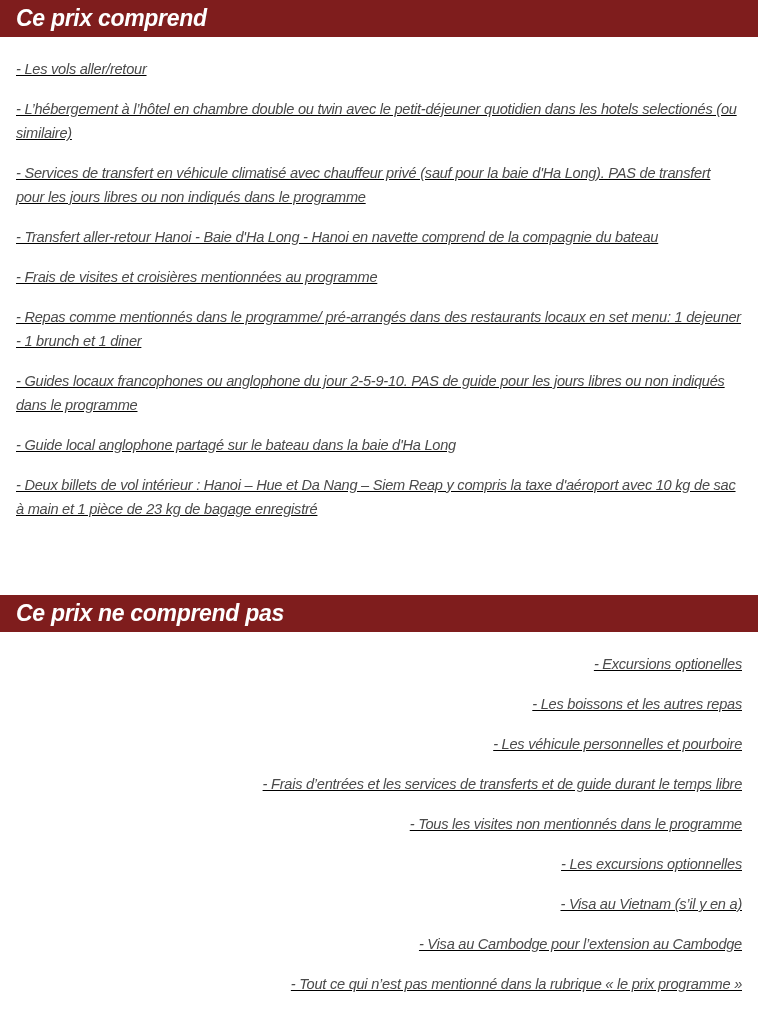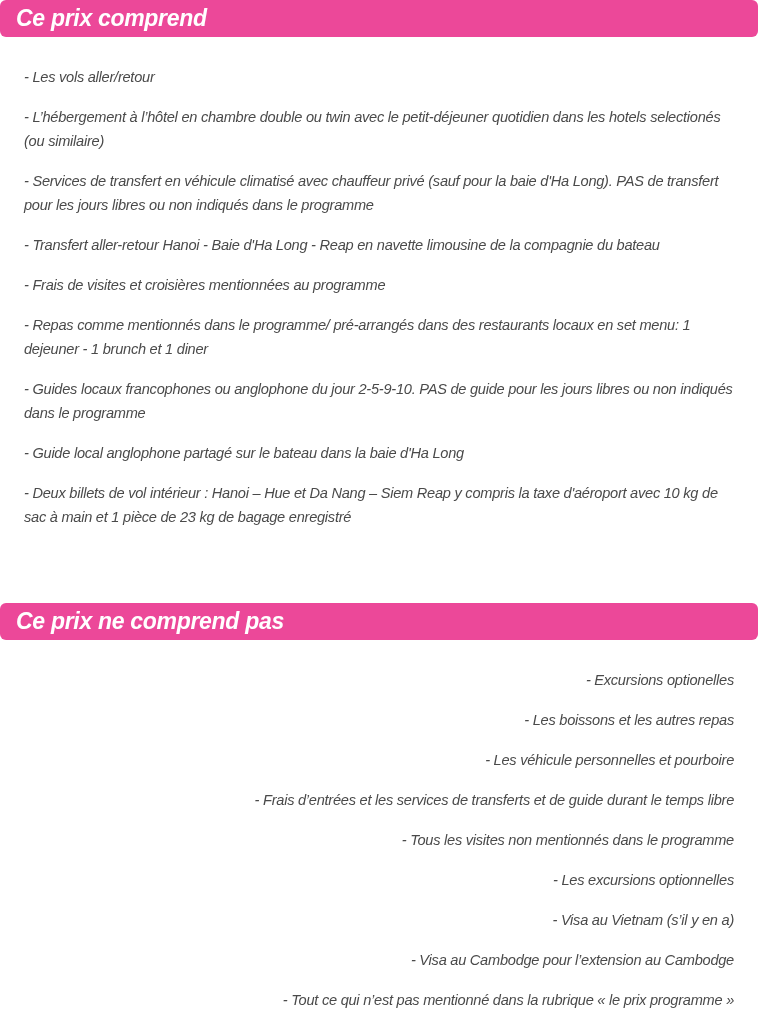--- a/index.html
+++ b/index.html
@@ -7,41 +7,41 @@
       padding: 0;
       background: #ffffff;
     }
     body {
       width: 758px;
       height: 1020px;
       overflow: hidden;
       font-family: "Liberation Sans", "DejaVu Sans", sans-serif;
     }
     .section-header {
-      background: #ec4899;
+      background: #7f1d1d;
       height: 37px;
       display: flex;
       align-items: center;
       padding-left: 16px;
       box-sizing: border-box;
-      border-radius: 6px;
     }
     .section-header h2 {
       margin: 0;
       color: #ffffff;
       font-style: italic;
       font-weight: bold;
       font-size: 23px;
       letter-spacing: -0.3px;
       line-height: 1;
     }
     .item-list {
-      margin: 12px;
+      margin: 4px;
       padding: 12px;
       list-style: none;
+      text-decoration: underline;
     }
     .item-list li {
       color: #4a4a4a;
       font-style: italic;
       font-size: 14.6px;
       line-height: 24px;
       letter-spacing: -0.25px;
       margin: 0 0 16px 0;
       padding: 0;
     }
@@ -60,21 +60,21 @@
 <body>
 
 <section id="section-included">
   <div class="section-header">
     <h2>Ce prix comprend</h2>
   </div>
   <ul class="item-list">
     <li>- Les vols aller/retour</li>
     <li>- L’hébergement à l’hôtel en chambre double ou twin avec le petit-déjeuner quotidien dans les hotels selectionés (ou similaire)</li>
     <li>- Services de transfert en véhicule climatisé avec chauffeur privé (sauf pour la baie d'Ha Long). PAS de transfert pour les jours libres ou non indiqués dans le programme</li>
-    <li>- Transfert aller-retour Hanoi - Baie d'Ha Long - Reap en navette limousine de la compagnie du bateau</li>
+    <li>- Transfert aller-retour Hanoi - Baie d'Ha Long - Hanoi en navette comprend de la compagnie du bateau</li>
     <li>- Frais de visites et croisières mentionnées au programme</li>
     <li>- Repas comme mentionnés dans le programme/ pré-arrangés dans des restaurants locaux en set menu: 1 dejeuner - 1 brunch et 1 diner</li>
     <li>- Guides locaux francophones ou anglophone du jour 2-5-9-10. PAS de guide pour les jours libres ou non indiqués dans le programme</li>
     <li>- Guide local anglophone partagé sur le bateau dans la baie d'Ha Long</li>
     <li>- Deux billets de vol intérieur : Hanoi – Hue et Da Nang – Siem Reap y compris la taxe d'aéroport avec 10 kg de sac à main et 1 pièce de 23 kg de bagage enregistré</li>
   </ul>
 </section>
 
 <section id="section-excluded">
   <div class="section-header">

